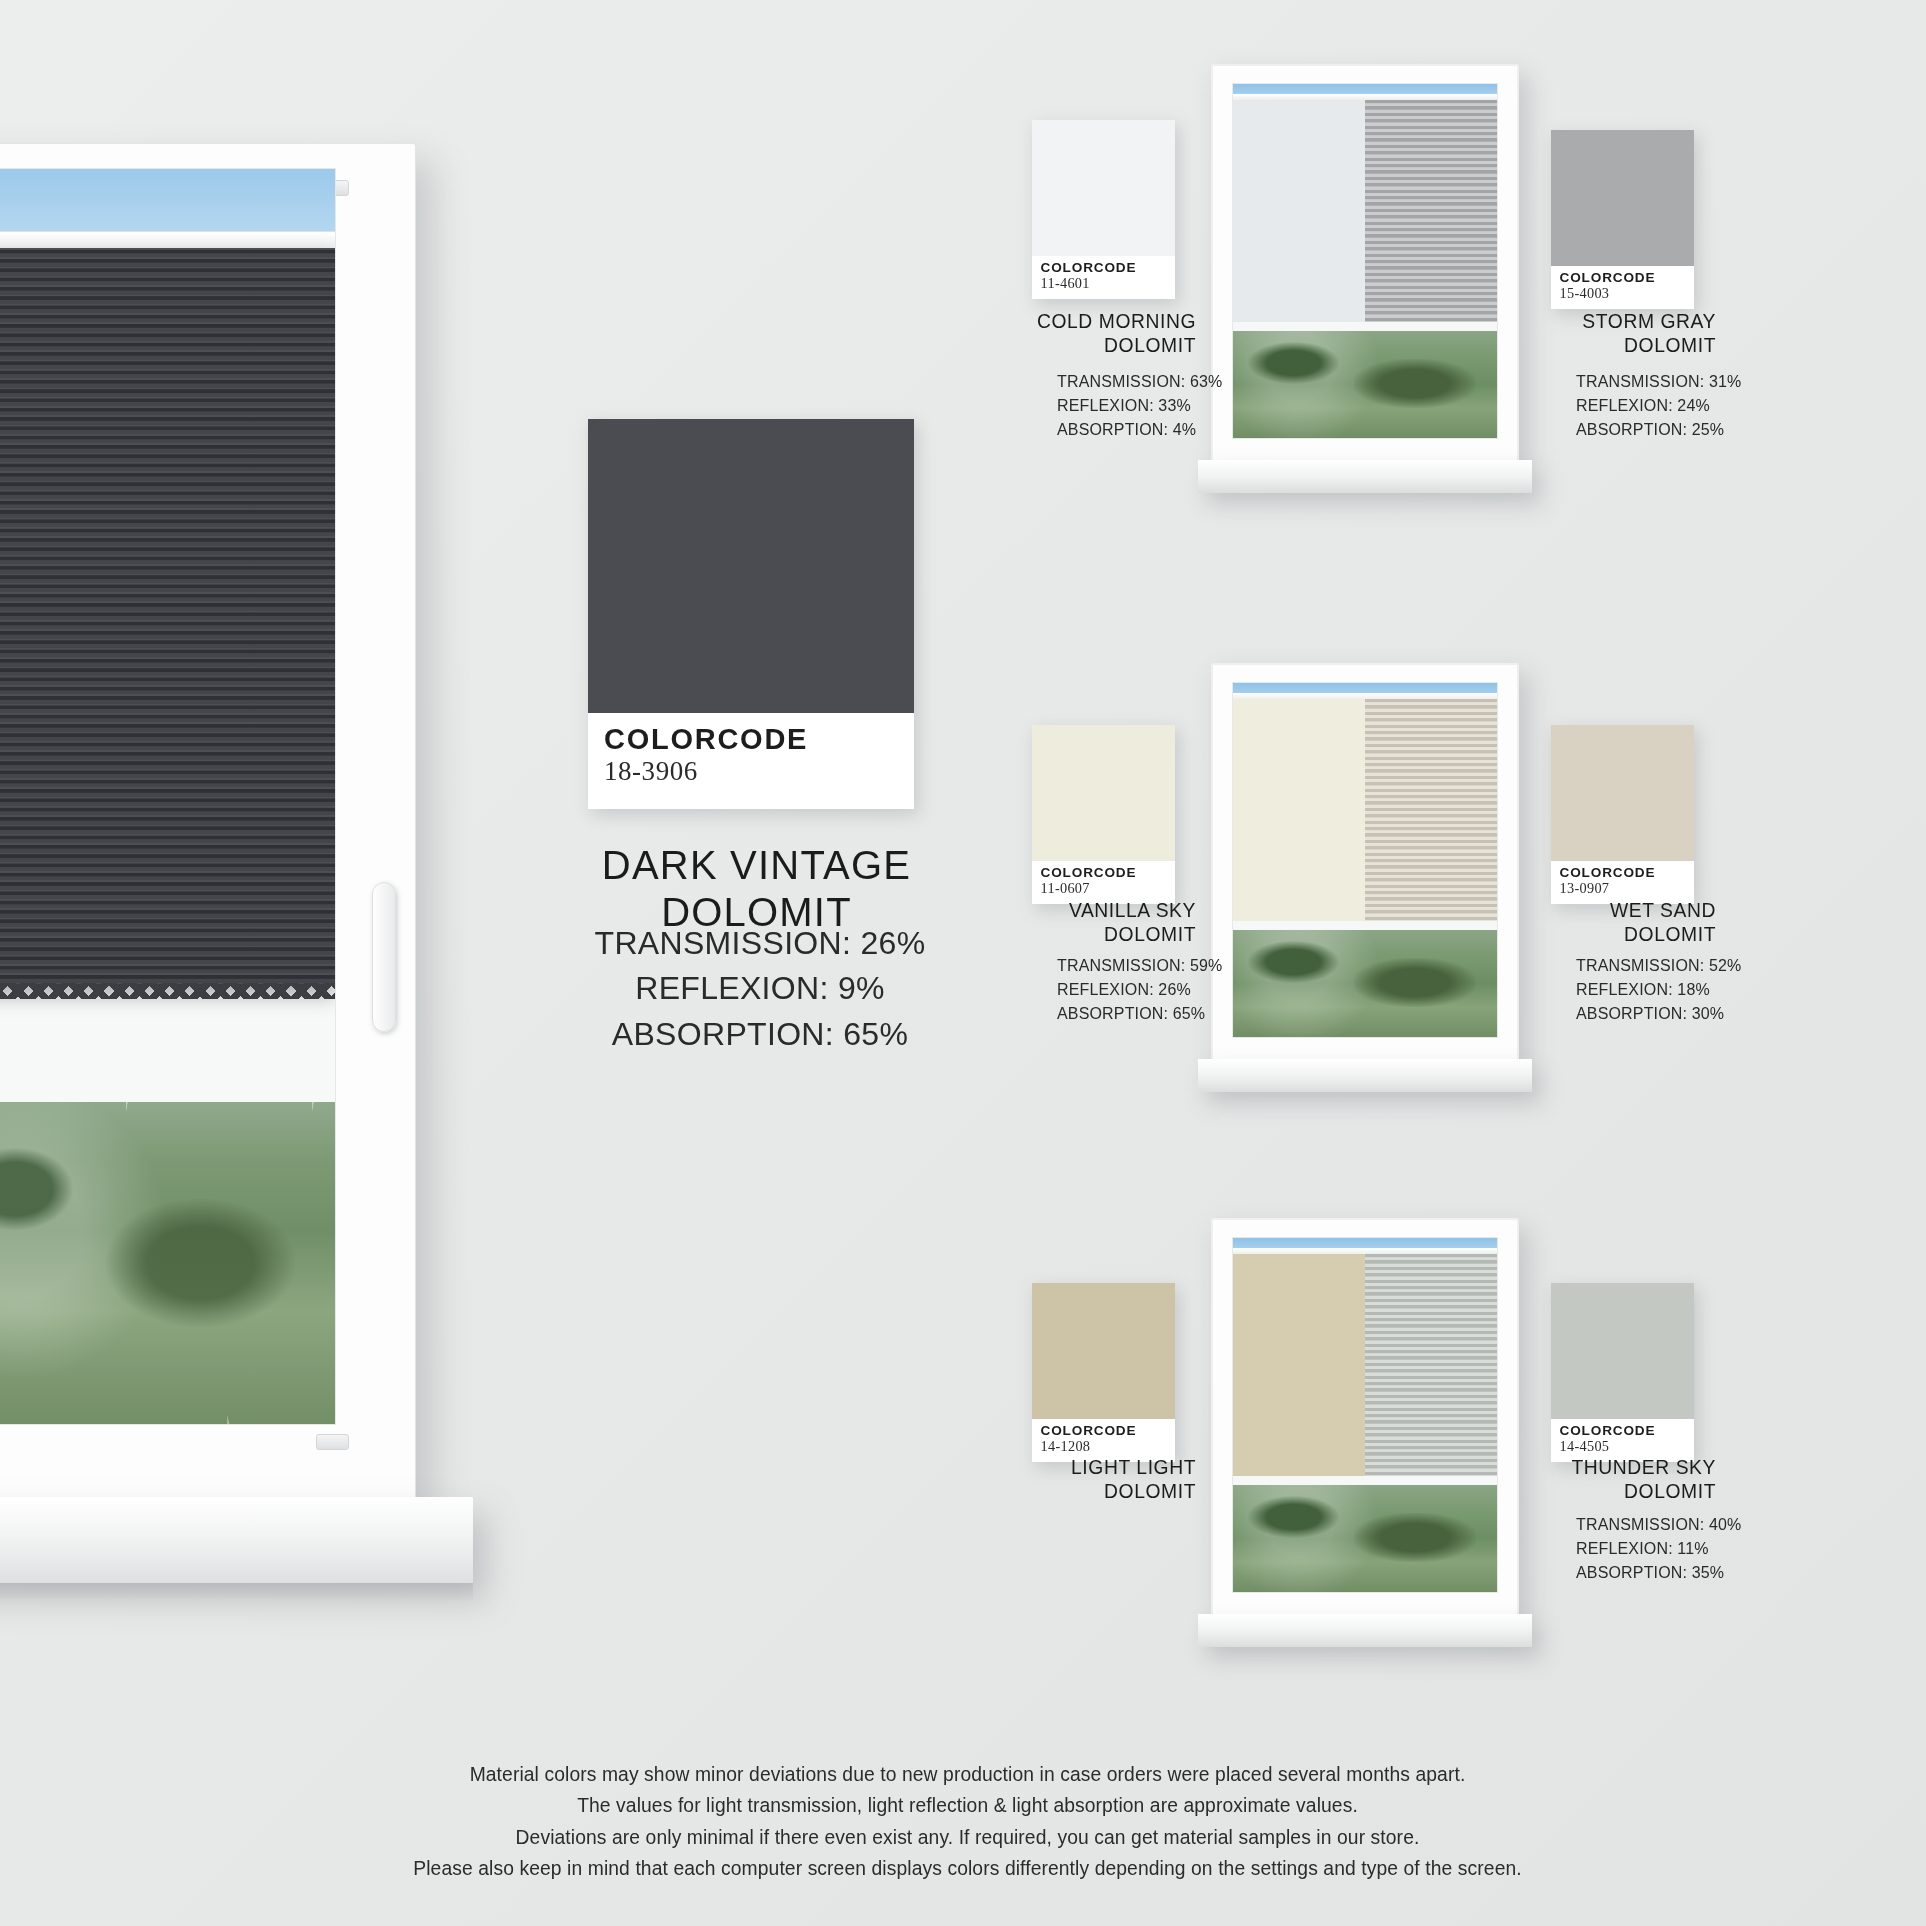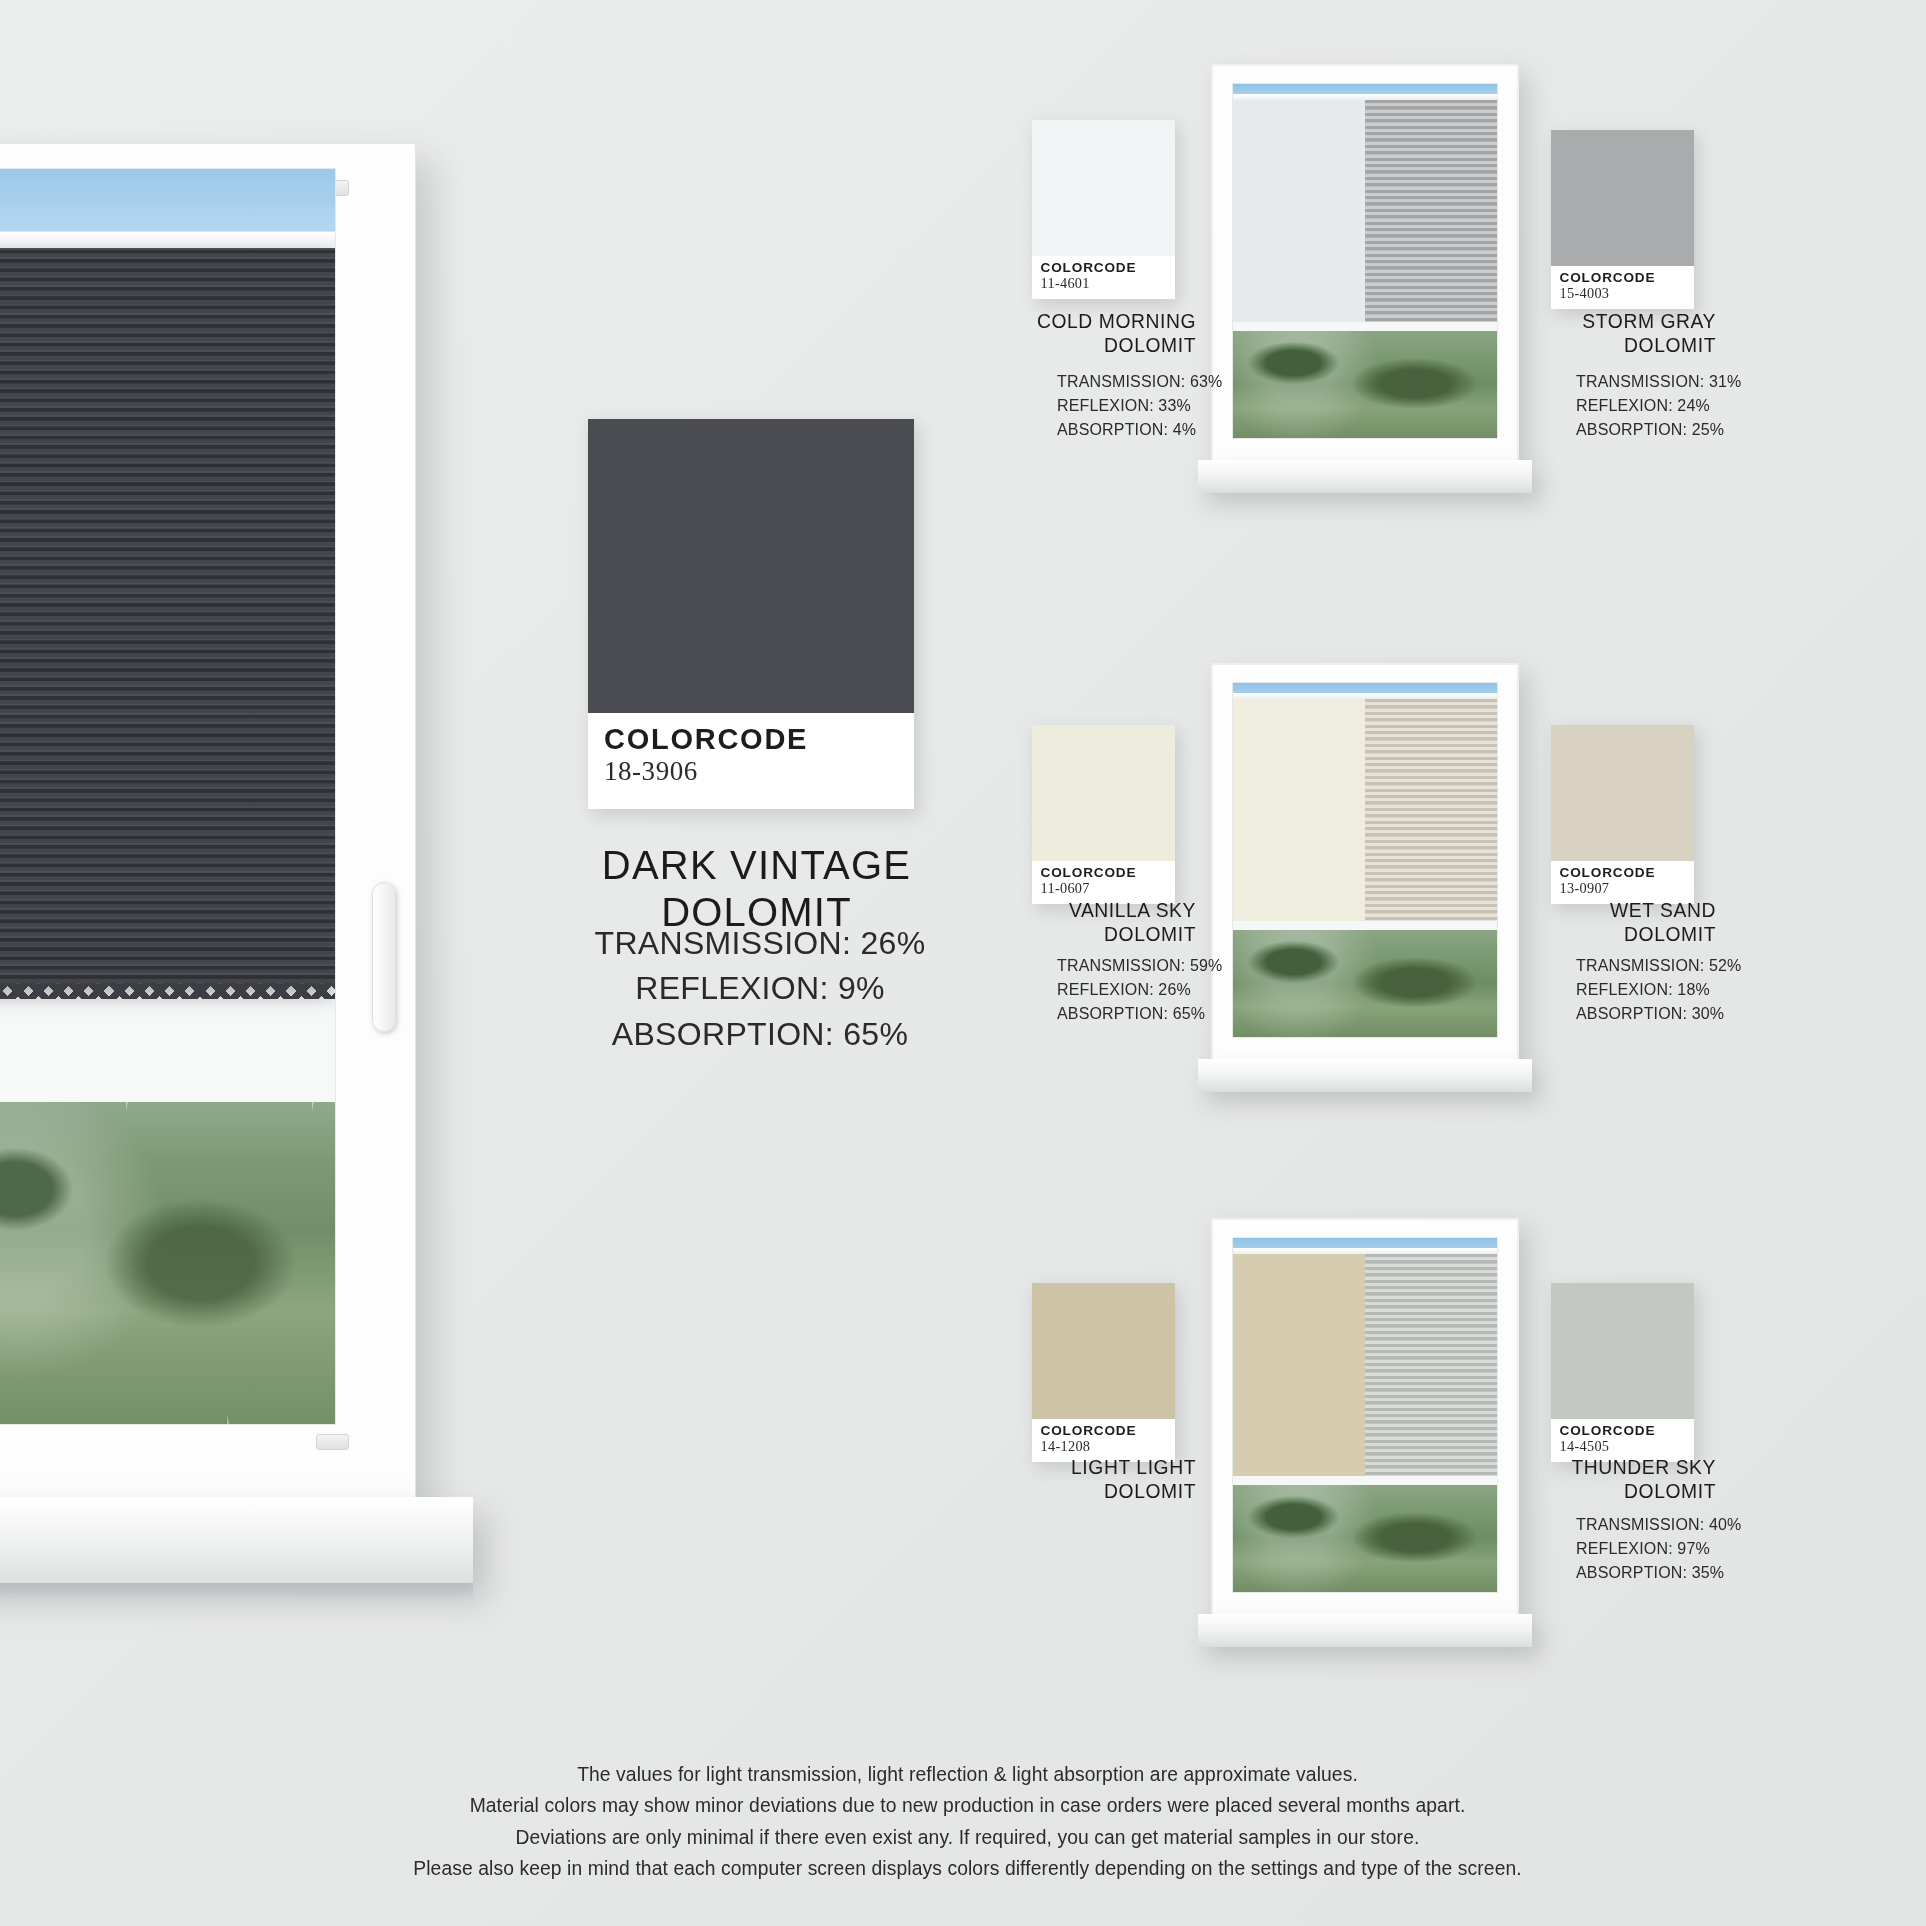--- a/index.html
+++ b/index.html
@@ -457,25 +457,25 @@
       <div class="cc-label">COLORCODE</div>
       <div class="cc-value">14-4505</div>
     </div>
   </div>
   <div class="sw-title" style="left:1530px; top:1456px;">
     <div>THUNDER SKY</div>
     <div>DOLOMIT</div>
   </div>
   <div class="sw-stats" style="left:1544px; top:1513px;">
     <div>TRANSMISSION: 40%</div>
-    <div>REFLEXION: 97%</div>
+    <div>REFLEXION: 11%</div>
     <div>ABSORPTION: 35%</div>
   </div>
 
   <div class="footer">
+    <div>Material colors may show minor deviations due to new production in case orders were placed several months apart.</div>
     <div>The values for light transmission, light reflection &amp; light absorption are approximate values.</div>
-    <div>Material colors may show minor deviations due to new production in case orders were placed several months apart.</div>
     <div>Deviations are only minimal if there even exist any. If required, you can get material samples in our store.</div>
     <div>Please also keep in mind that each computer screen displays colors differently depending on the settings and type of the screen.</div>
   </div>
 
 </div>
 
 
 </body></html>

